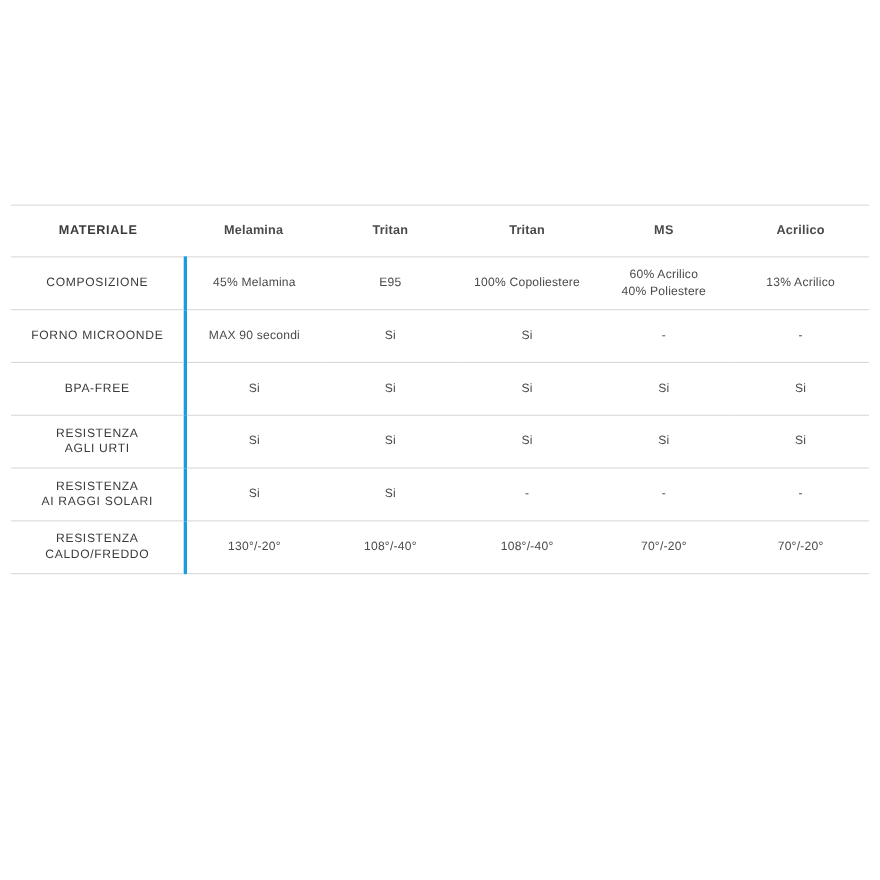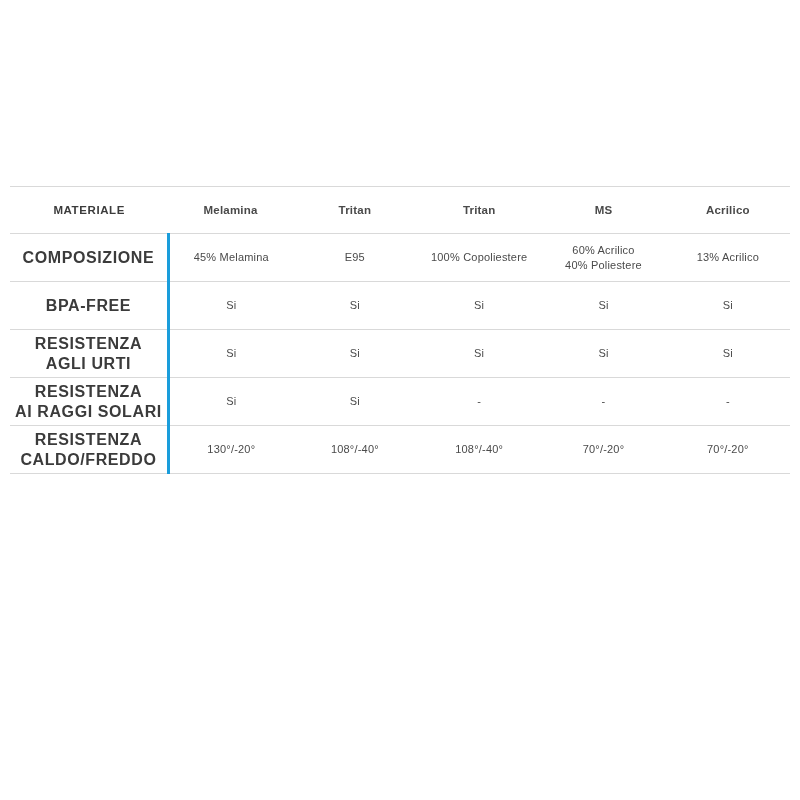--- a/index.html
+++ b/index.html
@@ -59,22 +59,22 @@
 
   tr.data-row td {
     height: 47px;
     border-bottom: 1px solid #d9d9d9;
     font-size: 11px;
     color: #4a4a4a;
     letter-spacing: 0.2px;
   }
 
   tr.data-row td.rowlabel {
-    font-size: 16px;
-    font-weight: bold;
+    font-size: 11px;
+    font-weight: normal;
     letter-spacing: 0.6px;
     color: #3b3b3b;
     line-height: 1.25;
     padding: 0 4px;
   }
 
   
   td.rowlabel {
     border-right: 3px solid #1a9ddb;
   }
@@ -115,20 +115,28 @@
           </tr>
           <tr class="data-row">
             <td class="rowlabel">COMPOSIZIONE</td>
             <td class="cell-multi">45% Melamina</td>
             <td class="cell-multi">E95</td>
             <td class="cell-multi">100% Copoliestere</td>
             <td class="cell-multi">60% Acrilico<br>40% Poliestere</td>
             <td class="cell-multi">13% Acrilico</td>
           </tr>
           <tr class="data-row">
+            <td class="rowlabel">FORNO MICROONDE</td>
+            <td class="cell-multi">MAX 90 secondi</td>
+            <td class="cell-multi">Si</td>
+            <td class="cell-multi">Si</td>
+            <td class="cell-multi">-</td>
+            <td class="cell-multi">-</td>
+          </tr>
+          <tr class="data-row">
             <td class="rowlabel">BPA-FREE</td>
             <td class="cell-multi">Si</td>
             <td class="cell-multi">Si</td>
             <td class="cell-multi">Si</td>
             <td class="cell-multi">Si</td>
             <td class="cell-multi">Si</td>
           </tr>
           <tr class="data-row">
             <td class="rowlabel">RESISTENZA<br>AGLI URTI</td>
             <td class="cell-multi">Si</td>

